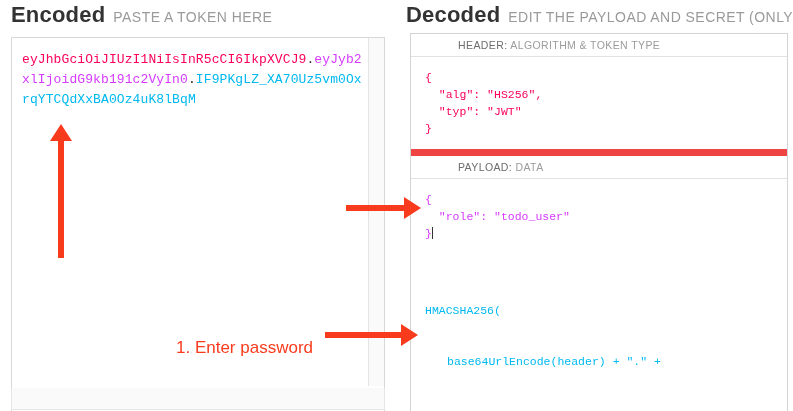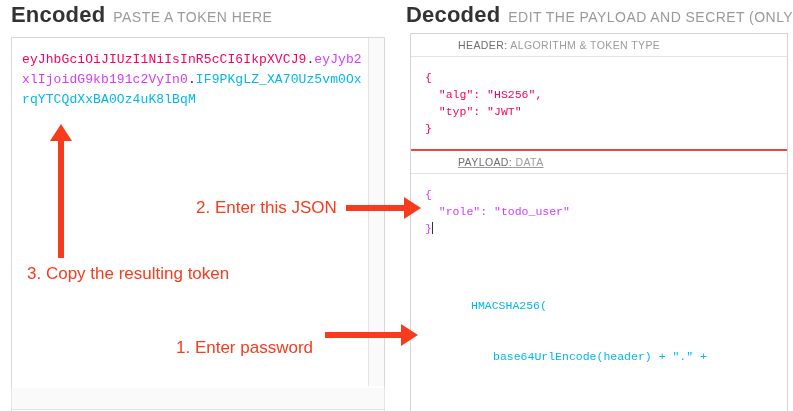--- a/index.html
+++ b/index.html
@@ -121,32 +121,32 @@
   .section-body {
     font-family: "Liberation Mono", monospace;
     font-size: 11.5px;
     line-height: 17px;
     padding: 12px 10px 12px 14px;
     white-space: pre;
   }
   #header-body { color: #fb015b; min-height: 74px; box-sizing: border-box;}
   #payload-body { color: #d63aff; min-height: 62px; box-sizing: border-box;}
   #signature-body { color: #00b9f1; min-height: 98px; box-sizing: border-box; padding-top: 14px;}
-  .sec-divider { border-top: 2px solid #ef4444; text-decoration: underline; }
+  .sec-divider { border-top: 7px solid #ef4444; }
 
   .caret {
     display: inline-block;
     width: 1px;
     height: 12px;
     background: #333;
     vertical-align: -2px;
     margin-left: 0px;
   }
 
-  .sig-line { display: block; margin-left: 46px; }
+  .sig-line { display: block; }
   .sig-indent { padding-left: 22px; }
 
   
   .anno-text {
     position: absolute;
     color: #f93b1d;
     font-size: 17px;
     font-family: "Liberation Sans", sans-serif;
     white-space: nowrap;
   }
@@ -229,25 +229,23 @@
 
     <div class="section-body" id="signature-body">
       <span class="sig-line">HMACSHA256(</span>
       <span class="sig-line sig-indent">base64UrlEncode(header) + "." +</span>
       
       
       
     </div>
   </div>
 
-  <div class="anno-text" id="anno-2-text">2. Enter this JSON</div>
   <div class="arrow-h" id="anno-2-line"></div>
   <div class="arrow-h-head" id="anno-2-head"></div>
 
-  <div class="anno-text" id="anno-3-text">3. Copy the resulting token</div>
   <div id="anno-3-line"></div>
   <div id="anno-3-head"></div>
 
   <div class="anno-text" id="anno-1-text">1. Enter password</div>
   <div class="arrow-h" id="anno-1-line"></div>
   <div class="arrow-h-head" id="anno-1-head"></div>
 
 </div>
 
 </body></html>

